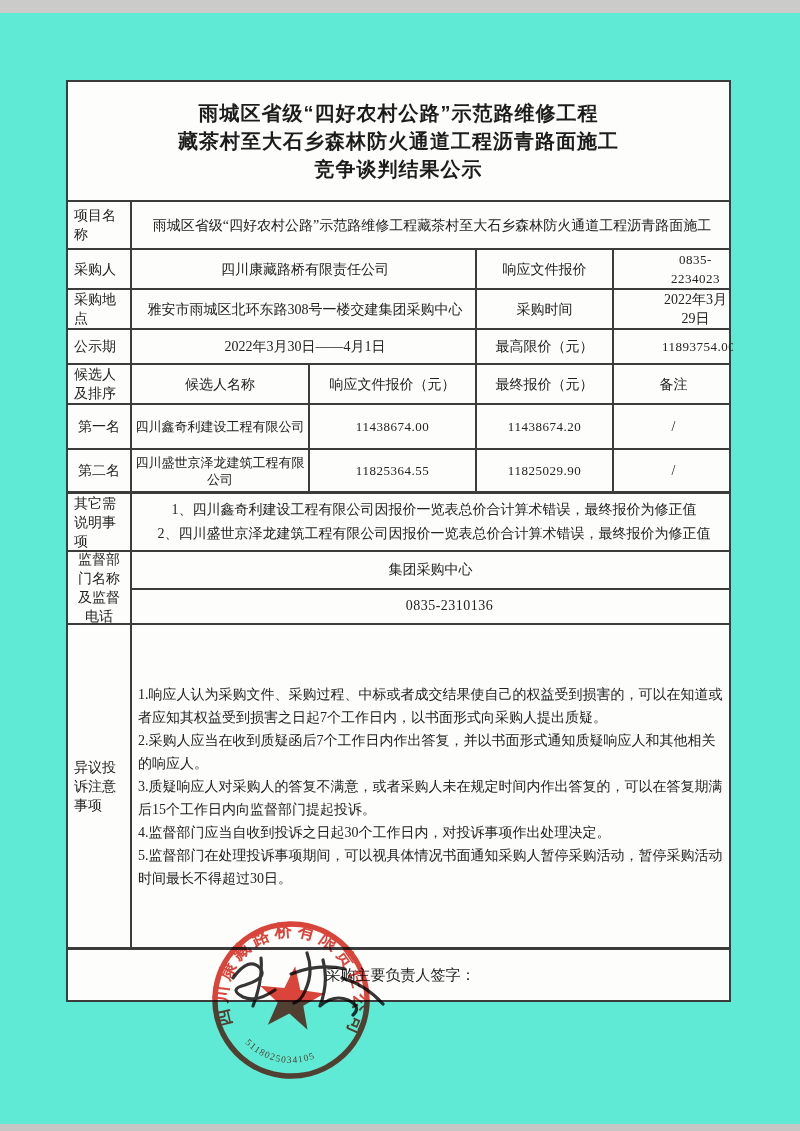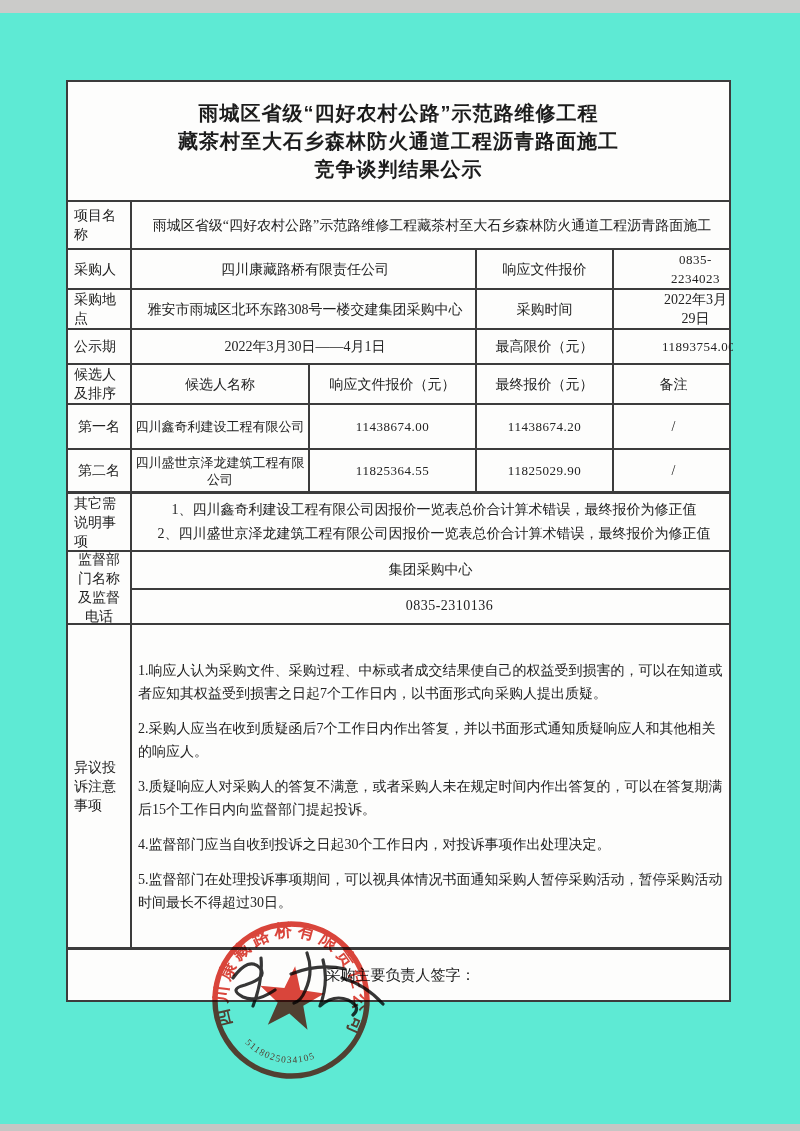--- a/index.html
+++ b/index.html
@@ -79,21 +79,21 @@
   .w-cfinal { width: 137px; flex: 0 0 137px; }
   .w-cremark{ width: 119px; flex: 0 0 119px; }
   .w-span   { flex: 1 1 auto; }
   .notes-line { display: block; font-size: 14px; line-height: 24px; padding-left: 4px; }
   .superv-right { flex: 1 1 auto; display: flex; flex-direction: column; }
   .superv-sub {
     flex: 1 1 auto; display: flex; align-items: center; justify-content: center;
     font-size: 14px;
   }
   .superv-sub.first { border-bottom: 2px solid #3c3c3c; }
-  .objection-cell { justify-content: center; padding: 8px 6px; gap: 12px; }
+  .objection-cell { justify-content: center; padding: 8px 6px; }
   .objection-item { display: block; font-size: 14px; line-height: 23px; text-align: left; }
   .sig-cell { justify-content: center; padding-left: 8px; font-size: 15px; }
   
   .seal {
     position: absolute; left: 206px; top: 915px;
     width: 170px; height: 170px;
     mix-blend-mode: multiply; opacity: 0.92;
     pointer-events: none;
   }
   .signature-art {

